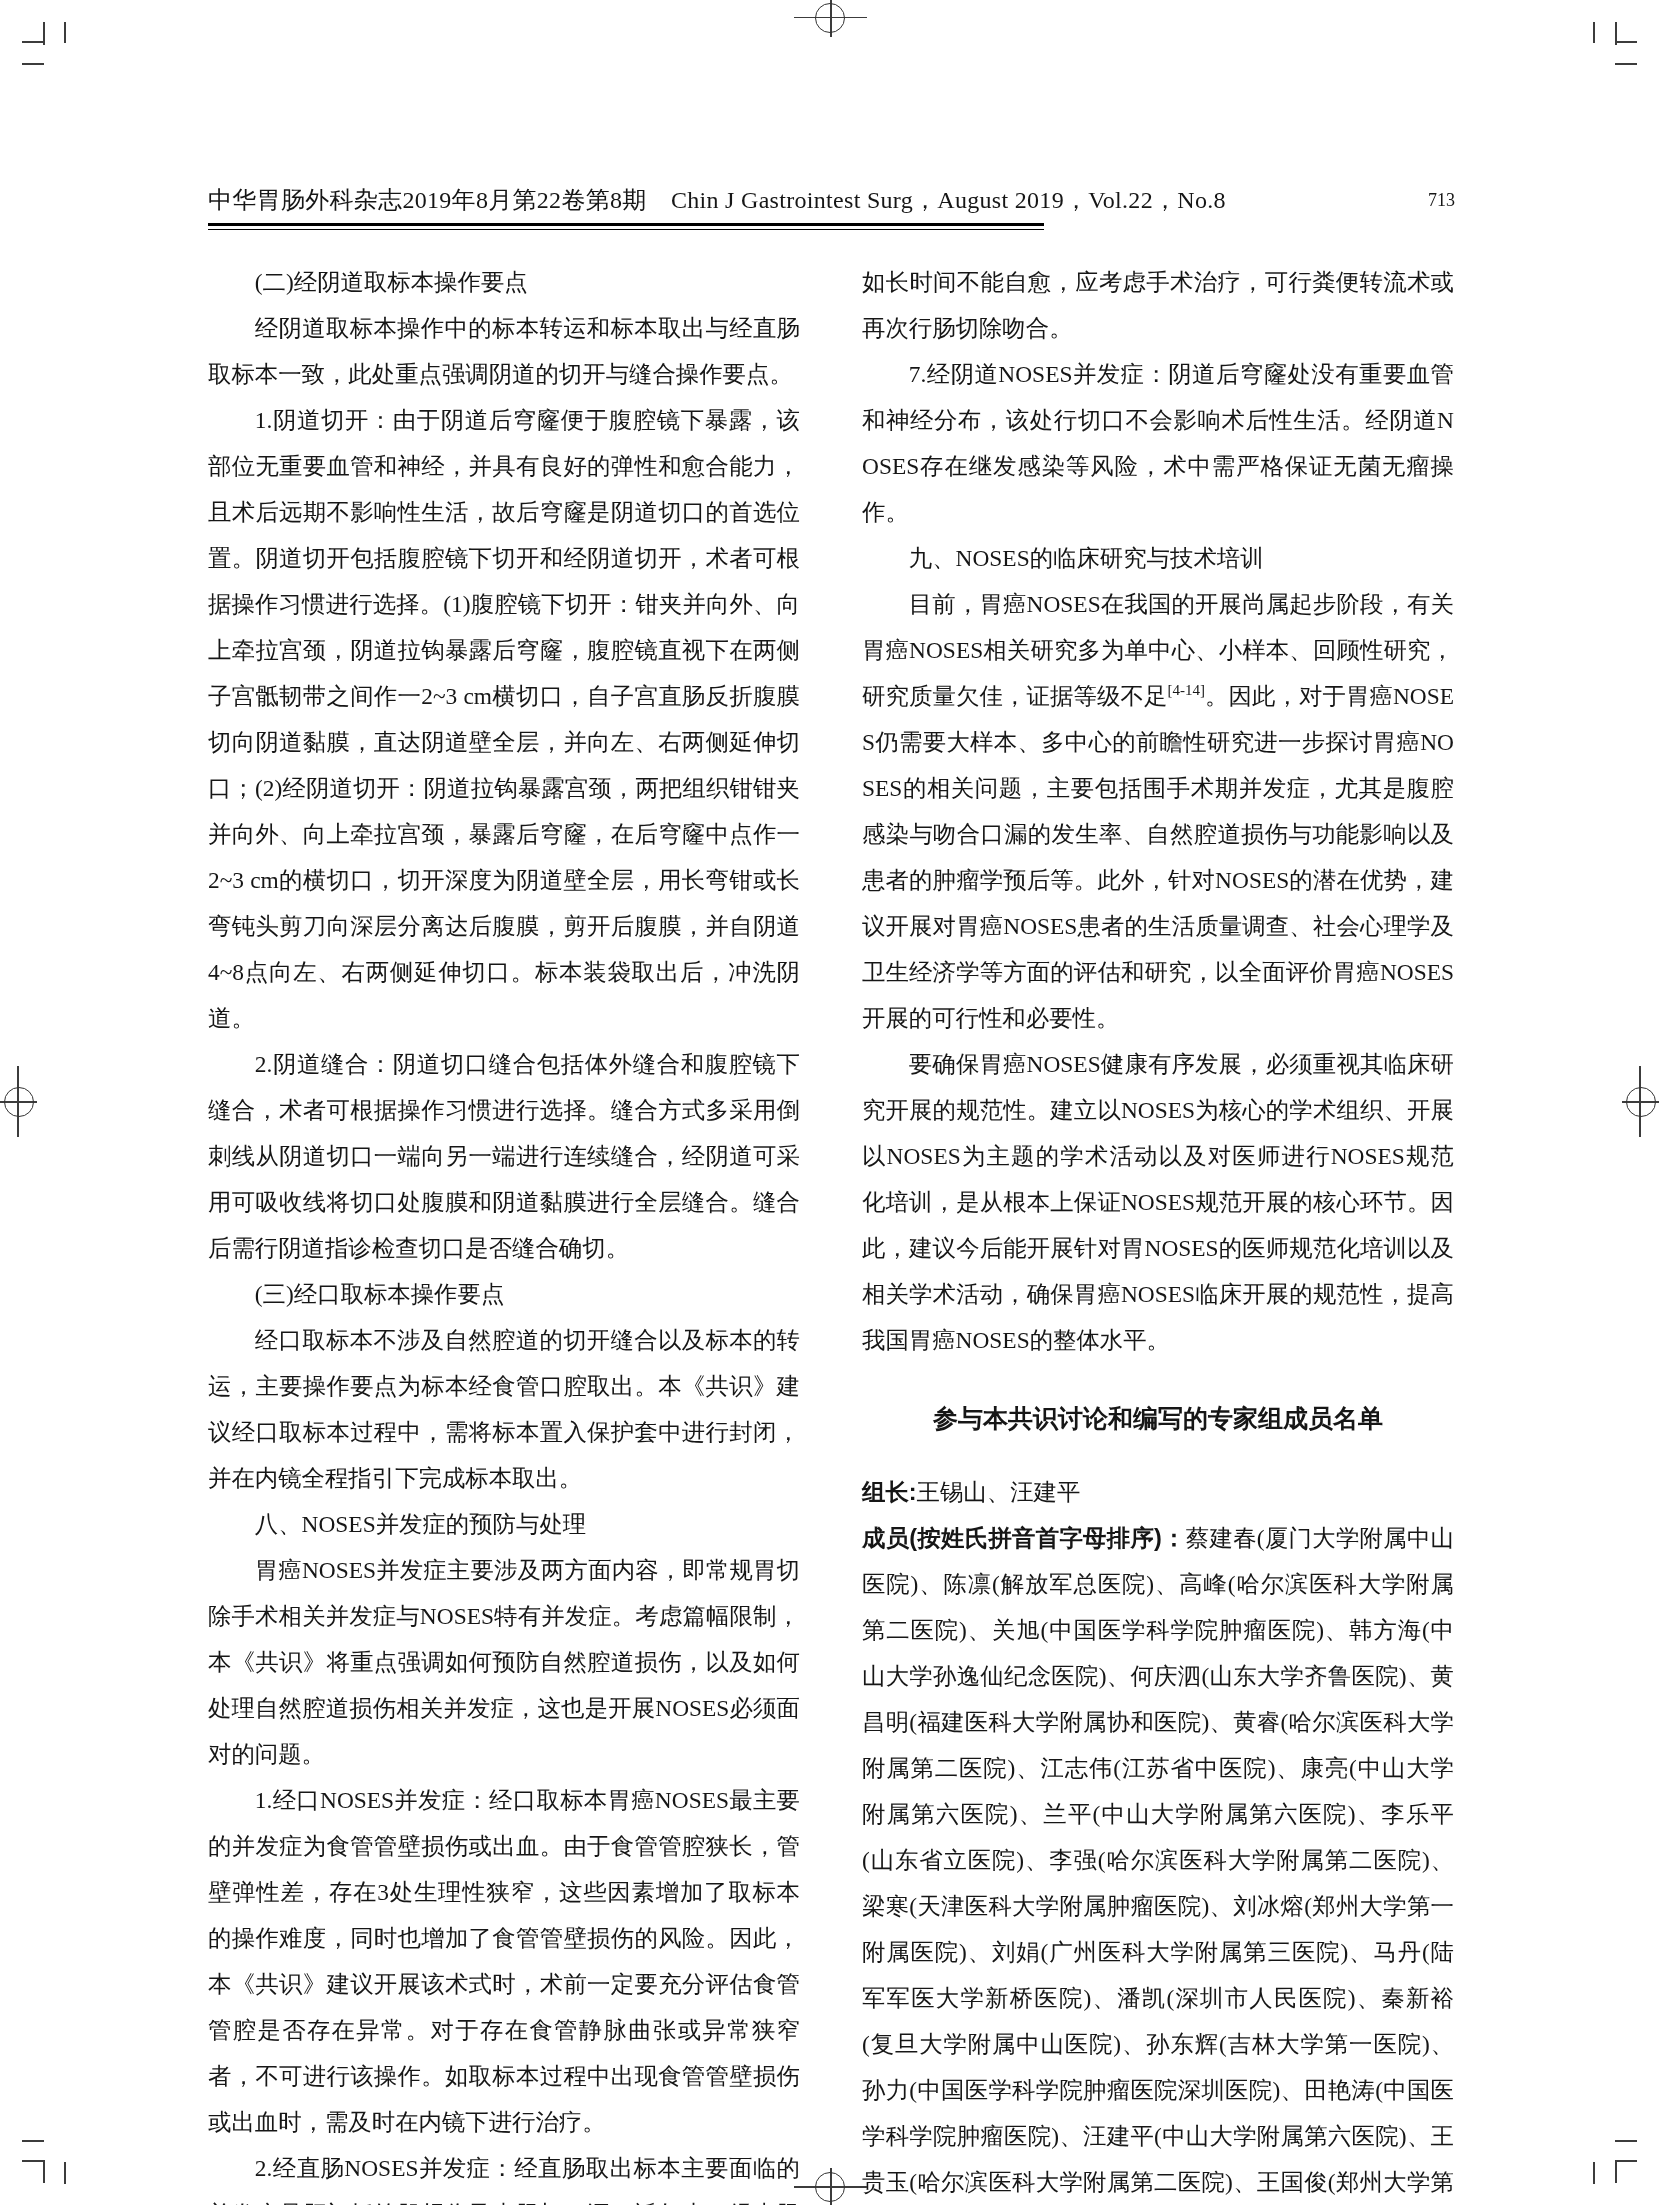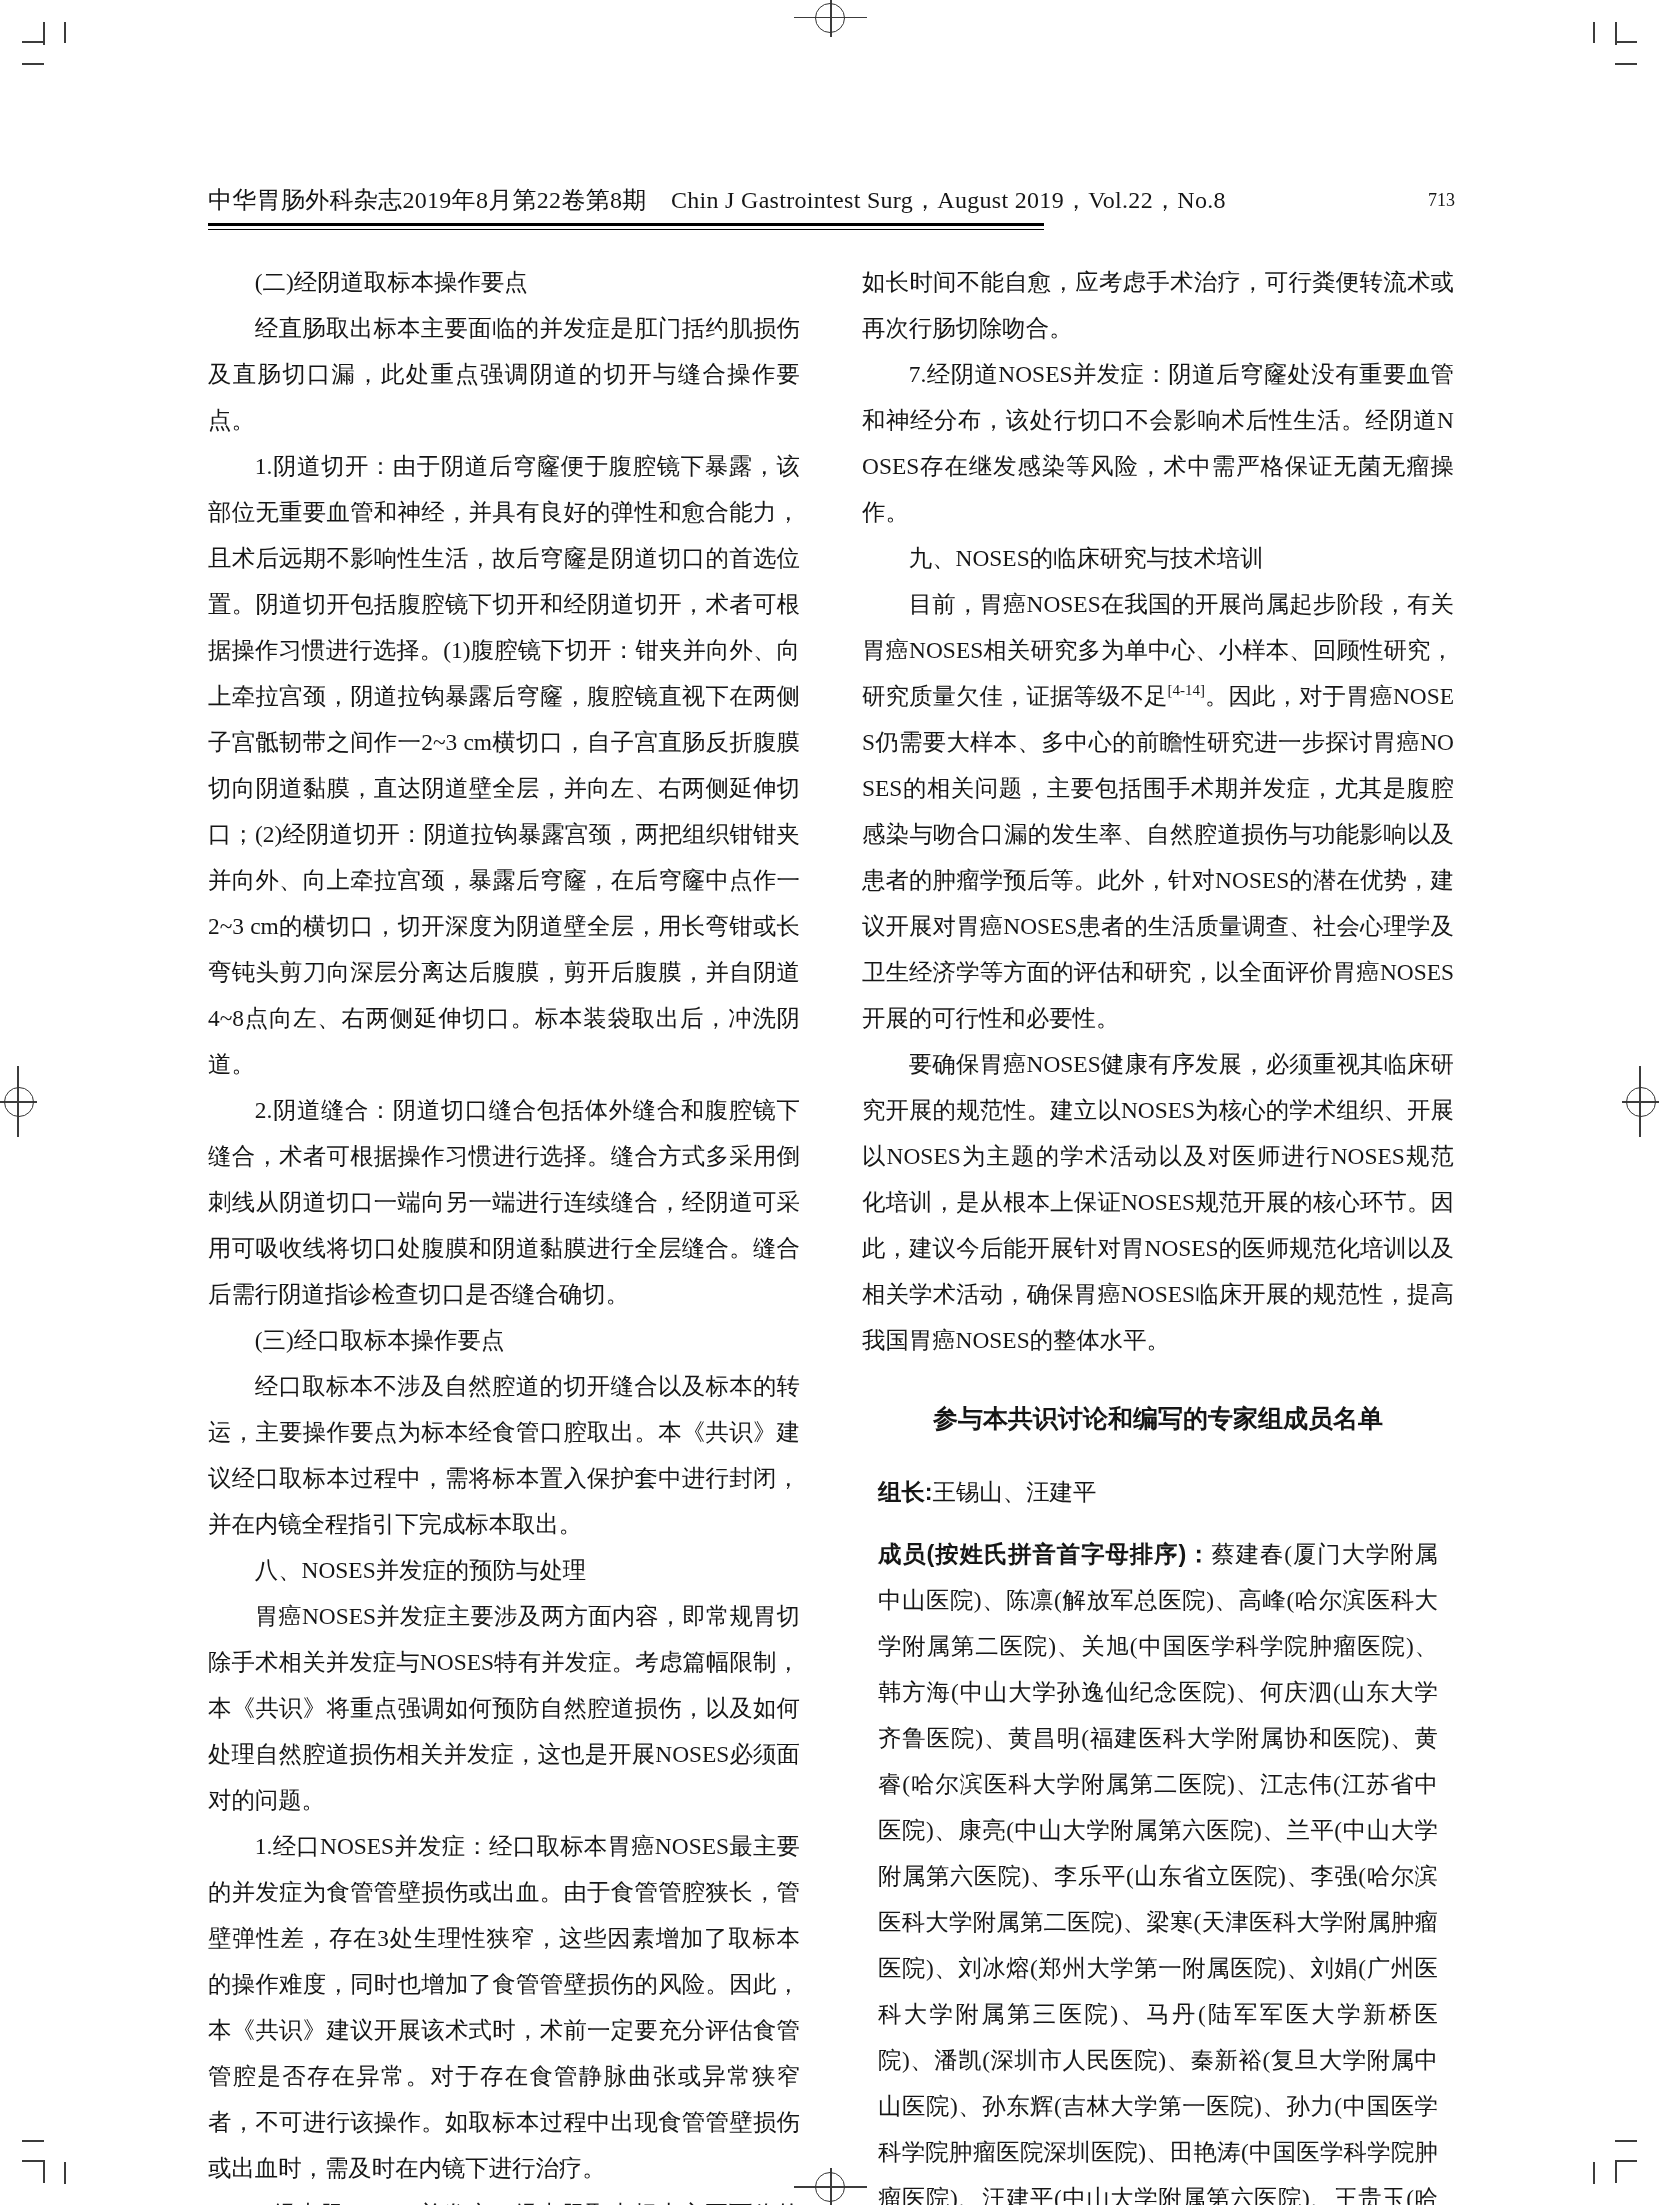--- a/index.html
+++ b/index.html
@@ -29,21 +29,21 @@
   }
   .para.indent{text-indent:2em;}
   sup{font-size:15px;line-height:0;vertical-align:super;}
   
   .expert-heading{
     font-family:"Liberation Sans","DejaVu Sans",sans-serif;
     font-weight:700;font-size:25px;line-height:49px;text-align:center;
     margin:31px 0 26px 0;
   }
   .member-para{
-    margin:16px;font-size:23.4px;line-height:46px;text-align:justify;
+    margin:0;font-size:23.4px;line-height:46px;text-align:justify;
     text-justify:inter-ideograph;word-break:break-all;
   }
   .member-para b{
     font-family:"Liberation Sans","DejaVu Sans",sans-serif;font-weight:700;
   }
   
   .mark{position:absolute;background:#3c3c3c;}
   .reg-circle{
     position:absolute;width:30px;height:30px;border:1.2px solid #333;
     border-radius:50%;box-sizing:border-box;background:transparent;
@@ -53,21 +53,21 @@
 <body>
 
 <div id="header-row">
   <span id="journal-line">中华胃肠外科杂志2019年8月第22卷第8期　Chin J Gastrointest Surg，August 2019，Vol.22，No.8</span>
   <span id="page-number">713</span>
 </div>
 <div id="header-rule"></div>
 
 <div class="column" id="col-left">
     <p class="para indent">(二)经阴道取标本操作要点</p>
-    <p class="para indent">经直肠取出标本主要面临的并发症是肛门括约肌损伤及直肠切口漏，此处重点强调阴道的切开与缝合操作要点。</p>
+    <p class="para indent">经阴道取标本操作中的标本转运和标本取出与经直肠取标本一致，此处重点强调阴道的切开与缝合操作要点。</p>
     <p class="para indent">1.阴道切开：由于阴道后穹窿便于腹腔镜下暴露，该部位无重要血管和神经，并具有良好的弹性和愈合能力，且术后远期不影响性生活，故后穹窿是阴道切口的首选位置。阴道切开包括腹腔镜下切开和经阴道切开，术者可根据操作习惯进行选择。(1)腹腔镜下切开：钳夹并向外、向上牵拉宫颈，阴道拉钩暴露后穹窿，腹腔镜直视下在两侧子宫骶韧带之间作一2~3 cm横切口，自子宫直肠反折腹膜切向阴道黏膜，直达阴道壁全层，并向左、右两侧延伸切口；(2)经阴道切开：阴道拉钩暴露宫颈，两把组织钳钳夹并向外、向上牵拉宫颈，暴露后穹窿，在后穹窿中点作一2~3 cm的横切口，切开深度为阴道壁全层，用长弯钳或长弯钝头剪刀向深层分离达后腹膜，剪开后腹膜，并自阴道4~8点向左、右两侧延伸切口。标本装袋取出后，冲洗阴道。</p>
     <p class="para indent">2.阴道缝合：阴道切口缝合包括体外缝合和腹腔镜下缝合，术者可根据操作习惯进行选择。缝合方式多采用倒刺线从阴道切口一端向另一端进行连续缝合，经阴道可采用可吸收线将切口处腹膜和阴道黏膜进行全层缝合。缝合后需行阴道指诊检查切口是否缝合确切。</p>
     <p class="para indent">(三)经口取标本操作要点</p>
     <p class="para indent">经口取标本不涉及自然腔道的切开缝合以及标本的转运，主要操作要点为标本经食管口腔取出。本《共识》建议经口取标本过程中，需将标本置入保护套中进行封闭，并在内镜全程指引下完成标本取出。</p>
     <p class="para indent">八、NOSES并发症的预防与处理</p>
     <p class="para indent">胃癌NOSES并发症主要涉及两方面内容，即常规胃切除手术相关并发症与NOSES特有并发症。考虑篇幅限制，本《共识》将重点强调如何预防自然腔道损伤，以及如何处理自然腔道损伤相关并发症，这也是开展NOSES必须面对的问题。</p>
     <p class="para indent">1.经口NOSES并发症：经口取标本胃癌NOSES最主要的并发症为食管管壁损伤或出血。由于食管管腔狭长，管壁弹性差，存在3处生理性狭窄，这些因素增加了取标本的操作难度，同时也增加了食管管壁损伤的风险。因此，本《共识》建议开展该术式时，术前一定要充分评估食管管腔是否存在异常。对于存在食管静脉曲张或异常狭窄者，不可进行该操作。如取标本过程中出现食管管壁损伤或出血时，需及时在内镜下进行治疗。</p>
     <p class="para indent">2.经直肠NOSES并发症：经直肠取出标本主要面临的并发症是肛门括约肌损伤及直肠切口漏。近年来，经直肠取标本NOSES报道逐渐增多，但患者术后肛门功能异常或括约肌损伤的报道十分少见。因此，只要严格把握适应证及掌握取标本技巧，是可以避免肛门括约肌损伤的。直肠切口漏是经直肠NOSES的另一并发症，为最大程度降低该并发症发生风险，术者必须严格按照《共识》中的相关要求完成操作。术后直肠切口漏确诊后应尽早治疗，局部通畅引流和控制感染，是早期治疗的关键，多数漏口通过引流冲洗能达到自愈；</p>
   </div>
 

